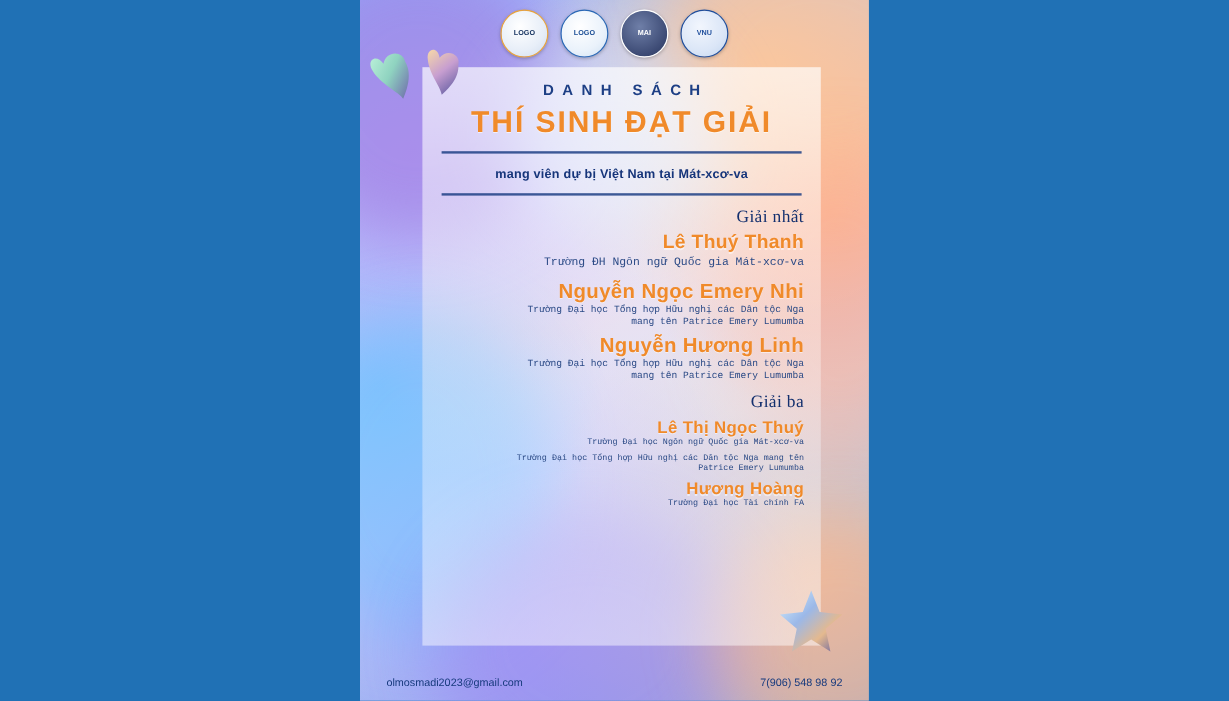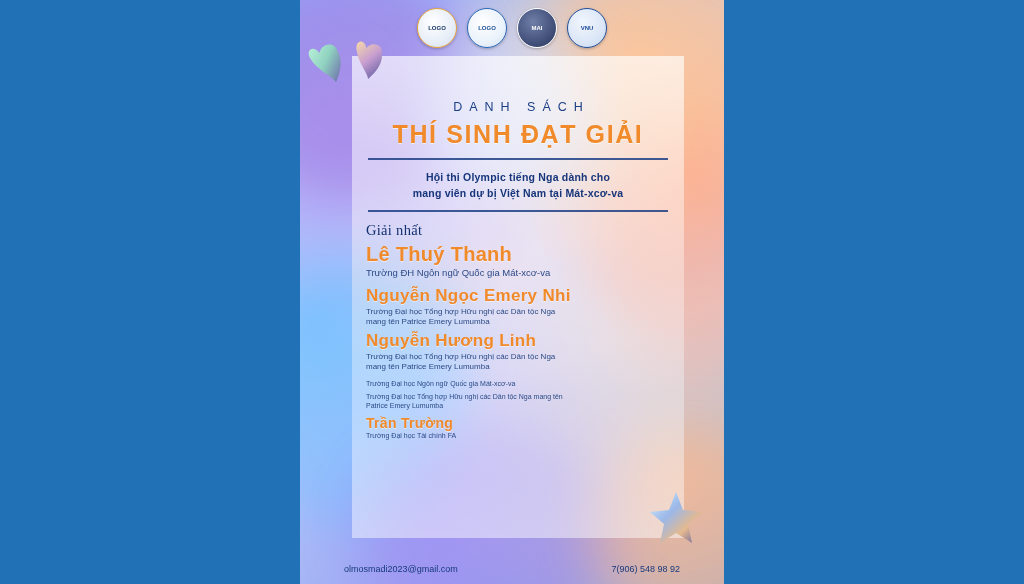--- a/index.html
+++ b/index.html
@@ -98,23 +98,22 @@
   .head-wrap {
     position: relative;
     padding-top: 12px;
     text-align: center;
   }
 
   #kicker {
     font-size: 12.5px;
     letter-spacing: 7px;
     color: #1d3f85;
-    font-weight: 400;
+    font-weight: 700;
     text-indent: 7px;
-    margin-top: 32px;
   }
 
   #title {
     margin-top: 6px;
     font-size: 25px;
     font-weight: bold;
     letter-spacing: 1.6px;
     color: #f08a2a;
     text-shadow: 0 1px 0 rgba(255,255,255,0.6);
   }
@@ -138,62 +137,63 @@
 
   #sub-rule {
     margin: 8px auto 0 auto;
     width: 300px;
     height: 2px;
     background: #1d3f85;
     opacity: 0.85;
   }
 
   
-  #awards { padding: 10px 14px 0 14px; text-align: left; }
+  #awards { padding: 10px 14px 0 14px; text-align: right; }
 
   .award-group { margin-bottom: 8px; }
 
   .award-heading {
     font-family: "Liberation Serif", serif;
     font-size: 14.5px;
     color: #14306e;
     margin-bottom: 4px;
     letter-spacing: 0.3px;
   }
 
   .winner { margin-bottom: 4px; }
 
   .winner-name {
     color: #f08a2a;
     font-weight: bold;
     letter-spacing: 0.3px;
     text-shadow: 0 1px 0 rgba(255,255,255,0.5);
   }
-  .size-1 .winner-name { font-size: 20px; }
+  .size-1 .winner-name { font-size: 16px; }
   .size-2 .winner-name { font-size: 17px; }
   .size-3 .winner-name { font-size: 14px; }
 
   .winner-school {
     color: #2b4a86;
     line-height: 1.25;
     margin-top: 1px;
+    font-family: Liberation Mono, monospace;
   }
   .size-1 .winner-school { font-size: 9.5px; }
   .size-2 .winner-school { font-size: 8px; }
   .size-3 .winner-school { font-size: 7px; }
 
   
   #footer {
     position: absolute;
     left: 0;
     bottom: 10px;
     width: 424px;
     display: flex;
     justify-content: space-between;
-    padding: 0 44px;
+    padding: 0 22px;
     box-sizing: border-box;
     font-size: 9px;
     color: #173a7d;
     z-index: 6;
   }
 
   
   .deco { position: absolute; z-index: 5; pointer-events: none; }
 
   #deco-heart { left: 6px; top: 38px; width: 96px; height: 52px; }
@@ -258,21 +258,20 @@
       <path d="M31 4 L38 22 L57 24 L43 36 L47 55 L31 45 L15 55 L19 36 L5 24 L24 22 Z" fill="url(#sg1)"></path>
     </svg>
 
     <div id="card">
 
       <div class="head-wrap">
         <div id="kicker">DANH SÁCH</div>
         <div id="title">THÍ SINH ĐẠT GIẢI</div>
         <div id="title-rule"></div>
         <div id="subtitle">
-          <div>Hội thi Olympic tiếng Nga dành cho</div>
           <div>mang viên dự bị Việt Nam tại Mát-xcơ-va</div>
         </div>
         <div id="sub-rule"></div>
       </div>
 
       <div id="awards">
 
         <div class="award-group size-1">
           <div class="award-heading">Giải nhất</div>
           <div class="winner">
@@ -294,33 +293,35 @@
           <div class="winner">
             <div class="winner-name">Nguyễn Hương Linh</div>
             <div class="winner-school">
               <div>Trường Đại học Tổng hợp Hữu nghị các Dân tộc Nga</div>
               <div>mang tên Patrice Emery Lumumba</div>
             </div>
           </div>
         </div>
 
         <div class="award-group size-3">
-          <div class="winner">
+          <div class="award-heading">Giải ba</div>
+          <div class="winner">
+            <div class="winner-name">Lê Thị Ngọc Thuý</div>
             <div class="winner-school">
               <div>Trường Đại học Ngôn ngữ Quốc gia Mát-xcơ-va</div>
             </div>
           </div>
           <div class="winner">
             <div class="winner-school">
               <div>Trường Đại học Tổng hợp Hữu nghị các Dân tộc Nga mang tên</div>
               <div>Patrice Emery Lumumba</div>
             </div>
           </div>
           <div class="winner">
-            <div class="winner-name">Trần Trường</div>
+            <div class="winner-name">Hương Hoàng</div>
             <div class="winner-school">
               <div>Trường Đại học Tài chính FA</div>
             </div>
           </div>
         </div>
 
       </div>
     </div>
 
     <div id="footer">

